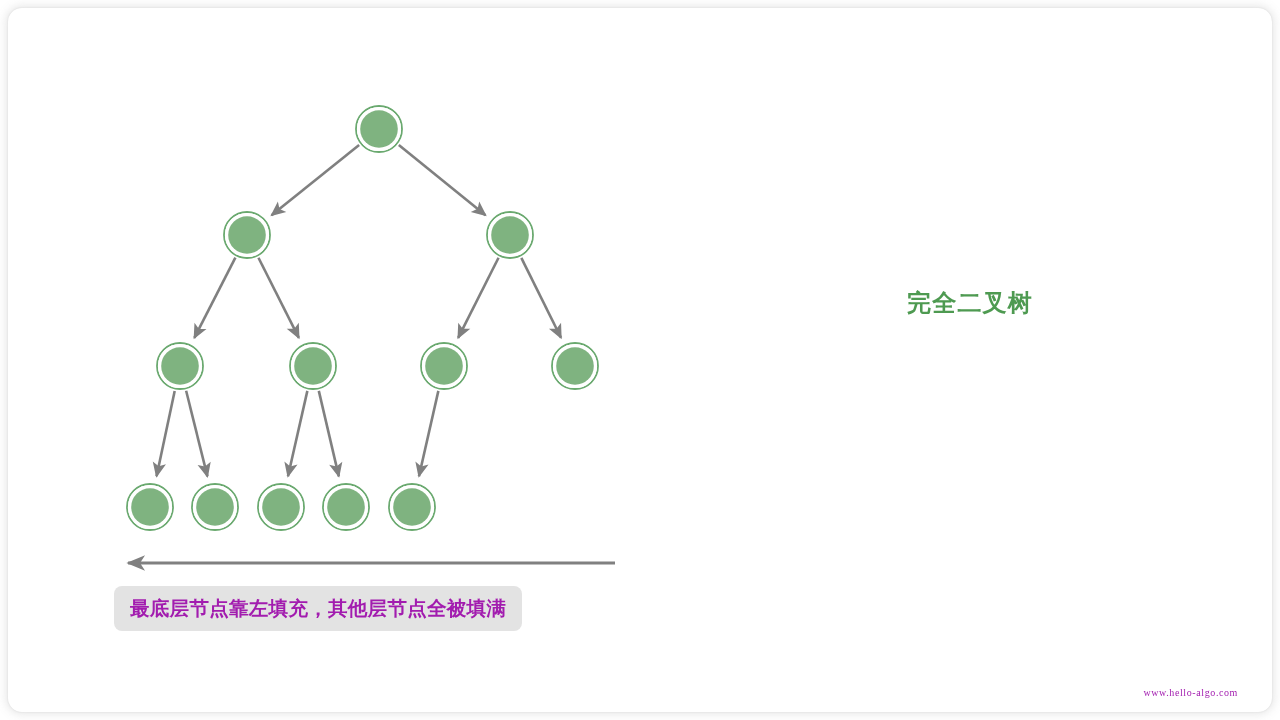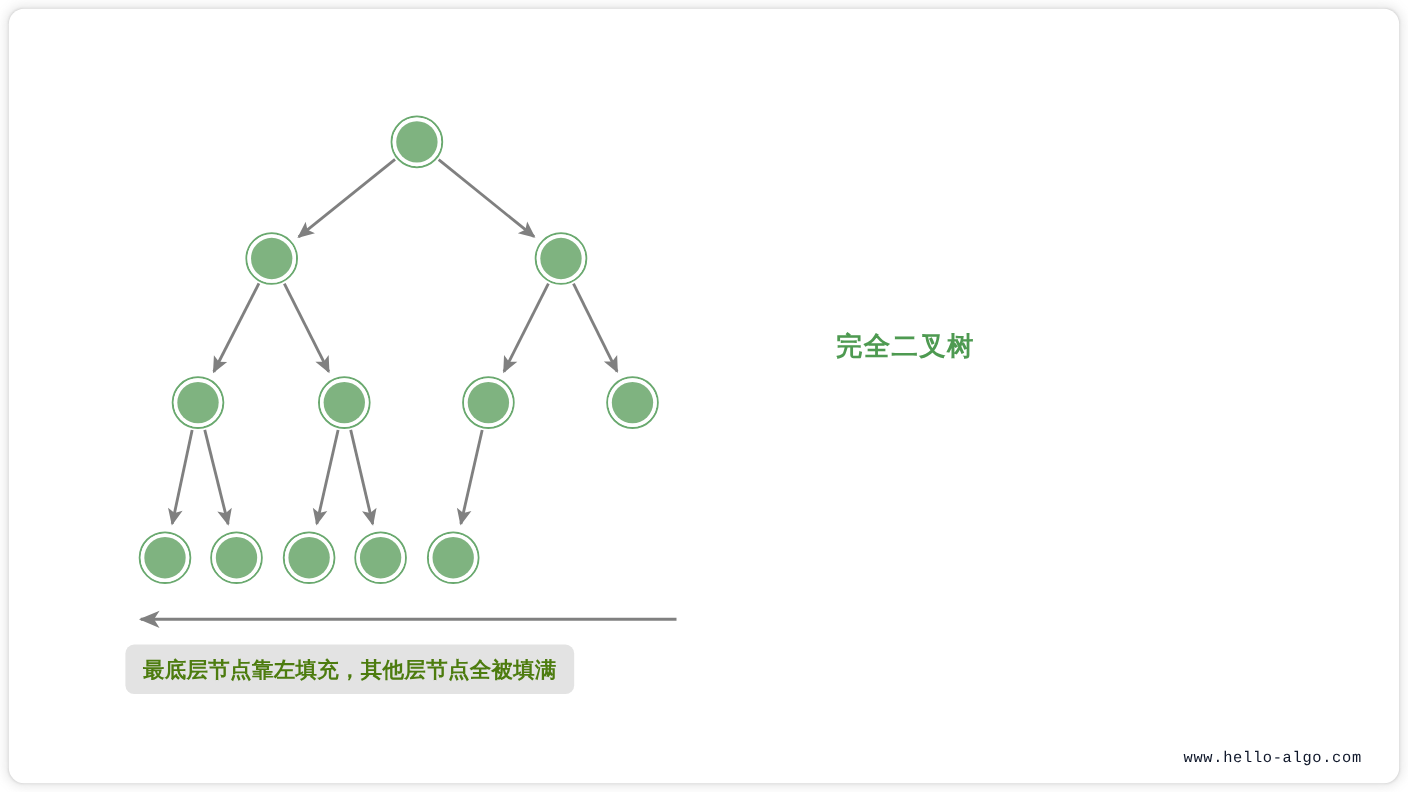--- a/index.html
+++ b/index.html
@@ -43,34 +43,34 @@
   #caption-pill {
     position: absolute;
     left: 114px;
     top: 586px;
     height: 45px;
     padding: 0 16px;
     display: flex;
     align-items: center;
     background: #e3e3e3;
     border-radius: 8px;
-    color: #4d7c0f;
+    color: #a21caf;
     font-size: 19.5px;
     font-weight: 700;
     letter-spacing: 0.3px;
     white-space: nowrap;
     font-family: "DejaVu Sans", "Liberation Sans", sans-serif;
   }
   
   #label-block {
     position: absolute;
     left: 760px;
-    top: 300px;
+    top: 288px;
     width: 420px;
-    text-align: left;
+    text-align: center;
   }
   #label-title {
     color: #4e9a51;
     font-size: 24px;
     font-weight: 700;
     letter-spacing: 1.2px;
     line-height: 1.25;
     font-family: "DejaVu Sans", "Liberation Sans", sans-serif;
   }
   #label-subtitle {
@@ -79,24 +79,24 @@
     font-size: 21px;
     font-weight: 400;
     letter-spacing: 0.6px;
     font-family: "DejaVu Sans Mono", "Liberation Mono", monospace;
   }
   
   #watermark {
     position: absolute;
     right: 42px;
     bottom: 22px;
-    color: #0f172a;
-    font-size: 14px;
+    color: #a21caf;
+    font-size: 10px;
     letter-spacing: 0.6px;
-    font-family: Liberation Mono, monospace;
+    font-family: Liberation Serif, serif;
   }
 </style>
 </head>
 <body>
 
 <div id="stage">
 
   <div id="card"></div>
 
   <svg id="tree-svg" viewBox="0 0 1280 720">

